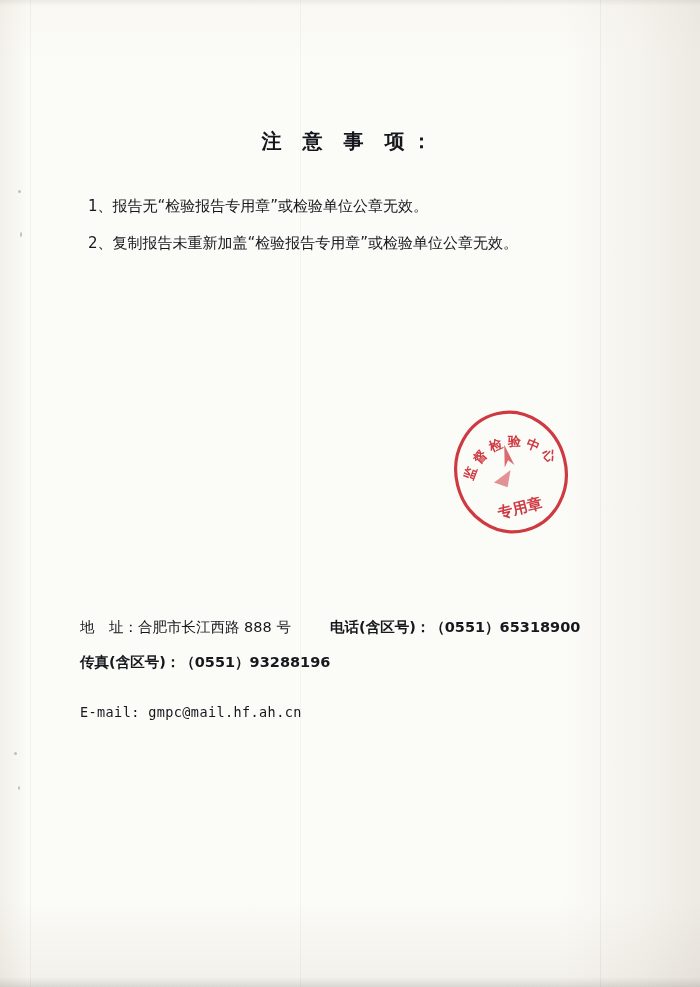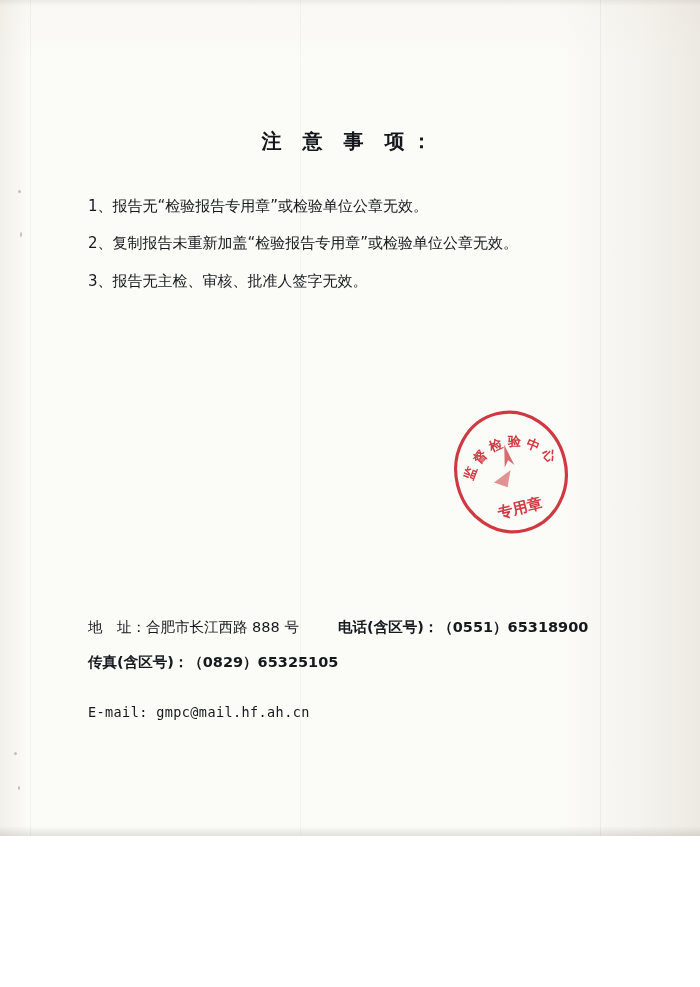--- a/index.html
+++ b/index.html
@@ -10,21 +10,21 @@
     width: 700px;
     height: 987px;
     background: #ffffff;
     font-family: "Liberation Sans", sans-serif;
     overflow: hidden;
   }
 
   #page {
     position: relative;
     width: 700px;
-    height: 836px;
+    height: 987px;
     background: #ef4444;
     overflow: hidden;
   }
 
   
   #paper-tint {
     position: absolute;
     inset: 0;
     background:
       linear-gradient(90deg, #f4f2ee 0px, #fdfdfb 28px, #fdfdfb 560px, #f7f5f2 640px, #efece7 700px),
@@ -94,21 +94,21 @@
     line-height: 1.35;
     color: #16181d;
     margin-bottom: 17px;
     white-space: nowrap;
   }
 
   
   .contact {
     position: absolute;
     top: 618px;
-    left: 88px;
+    left: 80px;
     width: 540px;
     font-family: "DejaVu Sans", sans-serif;
     font-size: 14.5px;
     color: #16181d;
   }
   .contact-row {
     display: flex;
     align-items: baseline;
     margin-bottom: 16px;
   }
@@ -171,21 +171,20 @@
   <div class="speck" style="left:14px; top:752px; width:3px; height:3px;"></div>
   <div class="speck" style="left:18px; top:786px; width:2px; height:4px;"></div>
 
   <div id="content">
 
     <div class="doc-title">注 意 事 项：</div>
 
     <div class="notes">
       <div class="note-line">1、报告无“检验报告专用章”或检验单位公章无效。</div>
       <div class="note-line">2、复制报告未重新加盖“检验报告专用章”或检验单位公章无效。</div>
-      <div class="note-line">3、报告无主检、审核、批准人签字无效。</div>
     </div>
 
     <div id="seal">
       <svg width="118" height="128" viewBox="0 0 118 128" xmlns="http://www.w3.org/2000/svg">
         <ellipse cx="59" cy="64" rx="55" ry="60" fill="none" stroke="#c9202a" stroke-width="3.2"></ellipse>
         <path d="M59 36 L64 58 L59 52 L54 58 Z" fill="#c9202a" opacity="0.75"></path>
         <path d="M40 70 L59 62 L52 78 Z" fill="#c9202a" opacity="0.55"></path>
         <defs>
           <path id="arcTop" d="M 16 72 A 45 48 0 0 1 102 72"></path>
         </defs>
@@ -200,21 +199,21 @@
       <div class="contact-row">
         <div class="c-left">
           <span>地　址：</span><span>合肥市长江西路 888 号</span>
         </div>
         <div class="c-right">
           <span>电话(含区号)：</span><span>（0551）65318900</span>
         </div>
       </div>
       <div class="contact-row">
         <div class="c-right">
-          <span>传真(含区号)：</span><span>（0829）65325105</span>
+          <span>传真(含区号)：</span><span>（0551）93288196</span>
         </div>
       </div>
       <div class="contact-row email-row">
         <span class="email-label">E-mail:</span>&nbsp;<span>gmpc@mail.hf.ah.cn</span>
       </div>
     </div>
 
   </div>
 </div>
 

